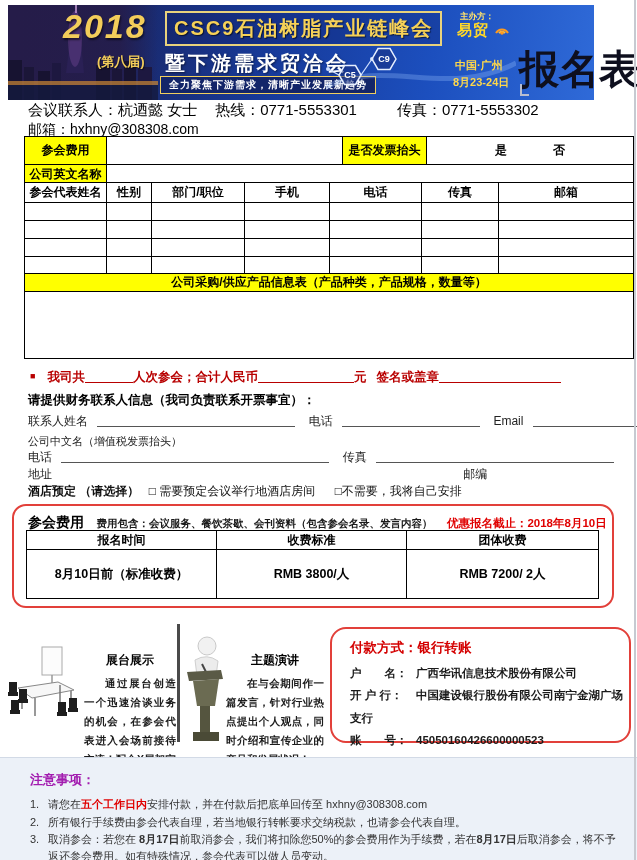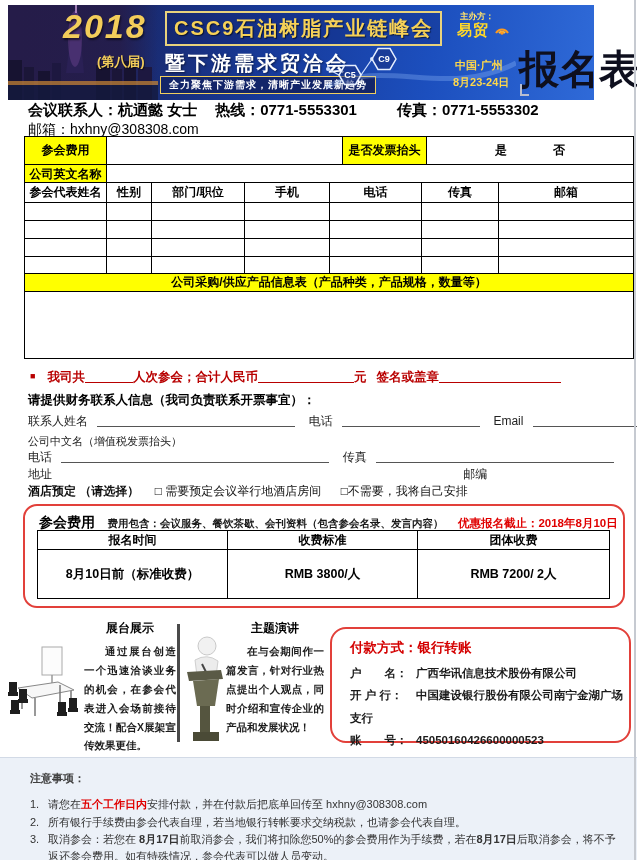--- a/index.html
+++ b/index.html
@@ -29,21 +29,21 @@
   .b-loc { position:absolute; left:447px; top:53px; color:#ffd84a; font-size:11px; font-weight:bold; white-space:nowrap; }
   .b-dates { position:absolute; left:445px; top:70px; color:#ffd84a; font-size:11px; font-weight:bold; white-space:nowrap; }
 
   .form-title { position:absolute; left:519px; top:42px; font-size:40px; font-weight:bold; color:#0e0f1e; white-space:nowrap; }
   .corner-mark { position:absolute; left:520px; top:84px; width:9px; height:12px;
                  border-left:2px solid #b9bdd0; border-bottom:2px solid #b9bdd0; }
   .page-edge { position:absolute; left:634px; top:0; width:2px; height:860px; background:#c6cad1; }
 
   
   .contact { position:absolute; left:28px; top:101px; color:#000; white-space:nowrap; }
-  .contact .l1 { font-size:15px; font-weight:bold; }
+  .contact .l1 { font-size:15px; font-weight:normal; }
   .contact .l2 { font-size:14px; margin-top:1px; font-weight:normal; }
   .sp18 { margin-left:18px; } .sp40 { margin-left:40px; }
 
   
   .tbl { position:absolute; border-collapse:collapse; table-layout:fixed; background:#fff; }
   .tbl td { border:1.5px solid #000; font-size:12px; font-weight:bold; text-align:center;
             vertical-align:middle; padding:0; overflow:hidden; color:#000; }
   .ylw { background:#ffff00; }
   #tblA { left:24px; top:136px; width:609px; }
   #tblB { left:24px; top:182px; width:609px; }
@@ -56,54 +56,54 @@
   .summary .bullet { font-size:9px; vertical-align:2px; margin-right:12px; }
   .rblank { display:inline-block; border-bottom:1.5px solid #b80000; height:13px; vertical-align:-2px; }
 
   
   .fin-head { position:absolute; left:28px; top:392px; font-size:12.5px; font-weight:bold; color:#000; }
   .fin-row { position:absolute; left:28px; font-size:12px; color:#222; white-space:nowrap; }
   .blank { display:inline-block; border-bottom:1px solid #555; height:12px; vertical-align:-2px; }
   .lblgap { margin-left:10px; }
 
   
-  .fee-box { position:absolute; left:23px; top:504px; width:602px; height:104px;
+  .fee-box { position:absolute; left:12px; top:504px; width:602px; height:104px;
              border:2.5px solid #e2403a; border-radius:14px; background:#fff; }
   .fee-title-row { position:absolute; left:14px; top:7px; white-space:nowrap; }
   .fee-title { font-size:14px; font-weight:bold; color:#000; }
   .fee-includes { font-size:10.5px; font-weight:bold; color:#1a1a1a; margin-left:8px; }
   .fee-deadline { font-size:11.5px; font-weight:bold; color:#e00000; margin-left:10px; }
   .fee-tbl { position:absolute; left:12px; top:24px; width:572px; border-collapse:collapse; table-layout:fixed; }
   .fee-tbl td { border:1.5px solid #000; text-align:center; vertical-align:middle; font-weight:bold; color:#000; }
   .fee-tbl .hd td { height:19px; font-size:12px; }
   .fee-tbl .dt td { height:49px; font-size:12.5px; }
   .fee-red { color:#e00000; }
 
   
   .booth-img { position:absolute; left:8px; top:646px; }
   .speaker-img { position:absolute; left:185px; top:634px; }
   .promo-col { position:absolute; top:620px; }
   .booth-text { left:84px; width:92px; }
   .speech-text { left:226px; width:98px; }
-  .promo-title { font-size:12px; font-weight:bold; text-align:center; color:#000; }
+  .promo-title { font-size:12px; font-weight:bold; text-align:center; color:#000;margin-top:32px; }
   .promo-para { margin-top:5px; font-size:10.5px; font-weight:bold; color:#1c1c1c;
                 text-align:justify; line-height:1.8; text-indent:2em; }
   .divider { position:absolute; left:177px; top:624px; width:2.5px; height:118px; background:#4a4a4a; }
 
   
   .pay-box { position:absolute; left:330px; top:627px; width:301px; height:116px;
              border:2.5px solid #e2403a; border-radius:16px; background:#fff; }
   .pay-title { position:absolute; left:18px; top:10px; font-size:13.5px; font-weight:bold; color:#d40000; }
   .pay-rows { position:absolute; left:18px; top:33px; font-size:11.5px; font-weight:bold; color:#1a1a1a; line-height:1.95; }
   .pay-label { display:inline-block; width:66px; }
 
   
   .notes { position:absolute; left:0; top:757px; width:637px; height:103px;
            background:#ecf1f8; border-top:1px solid #d2dae6; }
-  .notes-title { position:absolute; left:30px; top:13px; font-size:11px; font-weight:bold; color:#404040; }
+  .notes-title { position:absolute; left:30px; top:13px; font-size:13px; font-weight:bold; color:#a21caf; }
   .note-list { position:absolute; left:30px; top:38px; width:590px; font-size:11px; color:#333; }
   .note { display:flex; line-height:1.5; margin-bottom:1px; }
   .note-num { flex:0 0 18px; }
   .note-body { flex:1; }
   .em-red { color:#e00000; font-weight:bold; }
   .b { font-weight:bold; }
 </style>
 </head>
 <body>
 
@@ -297,21 +297,21 @@
     <span class="blank" style="width:238px;margin-left:6px"></span>
   </div>
 
   <div class="fin-row" style="top:466px">
     <span>地址</span>
     <span style="margin-left:408px">邮编</span>
   </div>
 
   <div class="fin-row" style="top:483px;color:#111">
     <span class="b">酒店预定 （请选择）</span>
-    <span style="margin-left:12px">□ 需要预定会议举行地酒店房间</span>
+    <span style="margin-left:6px">□ 需要预定会议举行地酒店房间</span>
     <span style="margin-left:16px">□不需要，我将自己安排</span>
   </div>
 
   <div class="fee-box">
     <div class="fee-title-row">
       <span class="fee-title">参会费用</span>
       <span class="fee-includes">费用包含：会议服务、餐饮茶歇、会刊资料（包含参会名录、发言内容）</span>
       <span class="fee-deadline">优惠报名截止：2018年8月10日</span>
     </div>
     <table class="fee-tbl">

